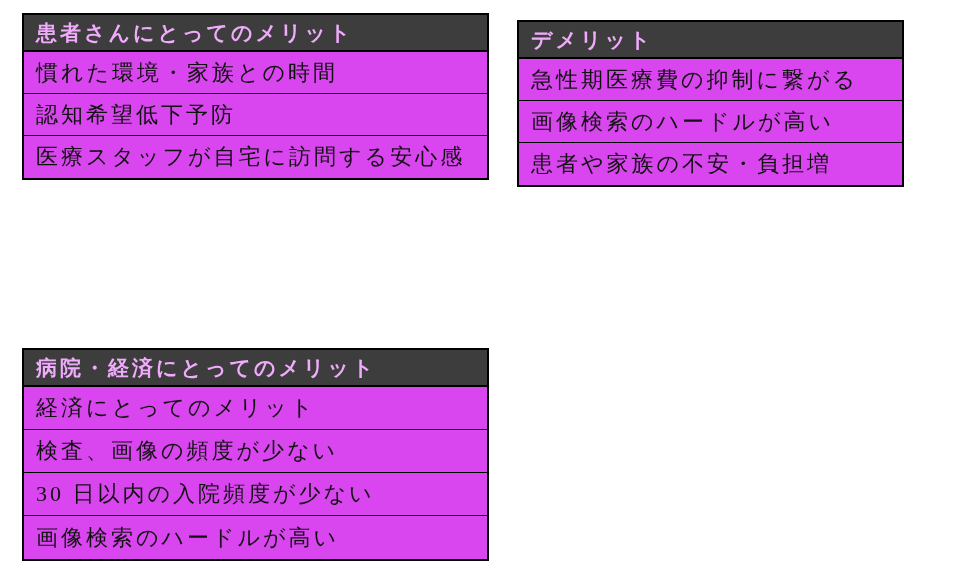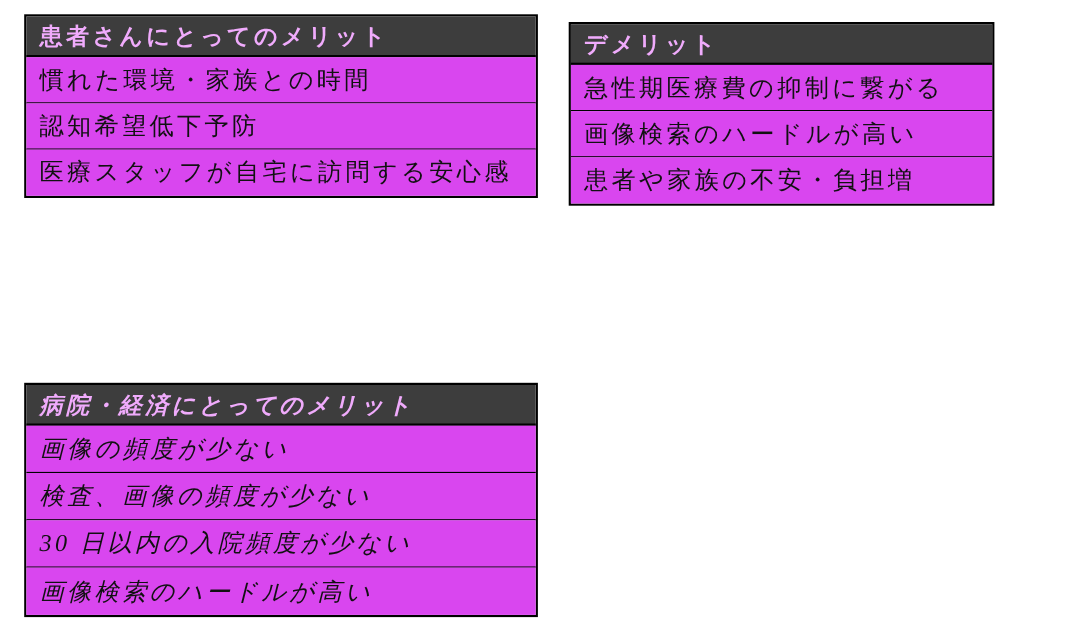--- a/index.html
+++ b/index.html
@@ -57,21 +57,20 @@
   }
   #table-demerits {
     left: 517px;
     top: 20px;
     width: 387px;
   }
   #table-hospital-merits {
     left: 22px;
     top: 348px;
     width: 467px;
-    font-style: italic;
   }
   #table-hospital-merits .tbl-row {
     height: 43px;
   }
 </style>
 </head>
 <body>
 
 <div class="tbl" id="table-patient-merits">
   <div class="tbl-header">患者さんにとってのメリット</div>
@@ -82,17 +81,17 @@
 
 <div class="tbl" id="table-demerits">
   <div class="tbl-header">デメリット</div>
   <div class="tbl-row">急性期医療費の抑制に繋がる</div>
   <div class="tbl-row">画像検索のハードルが高い</div>
   <div class="tbl-row">患者や家族の不安・負担増</div>
 </div>
 
 <div class="tbl" id="table-hospital-merits">
   <div class="tbl-header">病院・経済にとってのメリット</div>
-  <div class="tbl-row">画像の頻度が少ない</div>
+  <div class="tbl-row">経済にとってのメリット</div>
   <div class="tbl-row">検査、画像の頻度が少ない</div>
   <div class="tbl-row">30 日以内の入院頻度が少ない</div>
   <div class="tbl-row">画像検索のハードルが高い</div>
 </div>
 
 </body></html>

